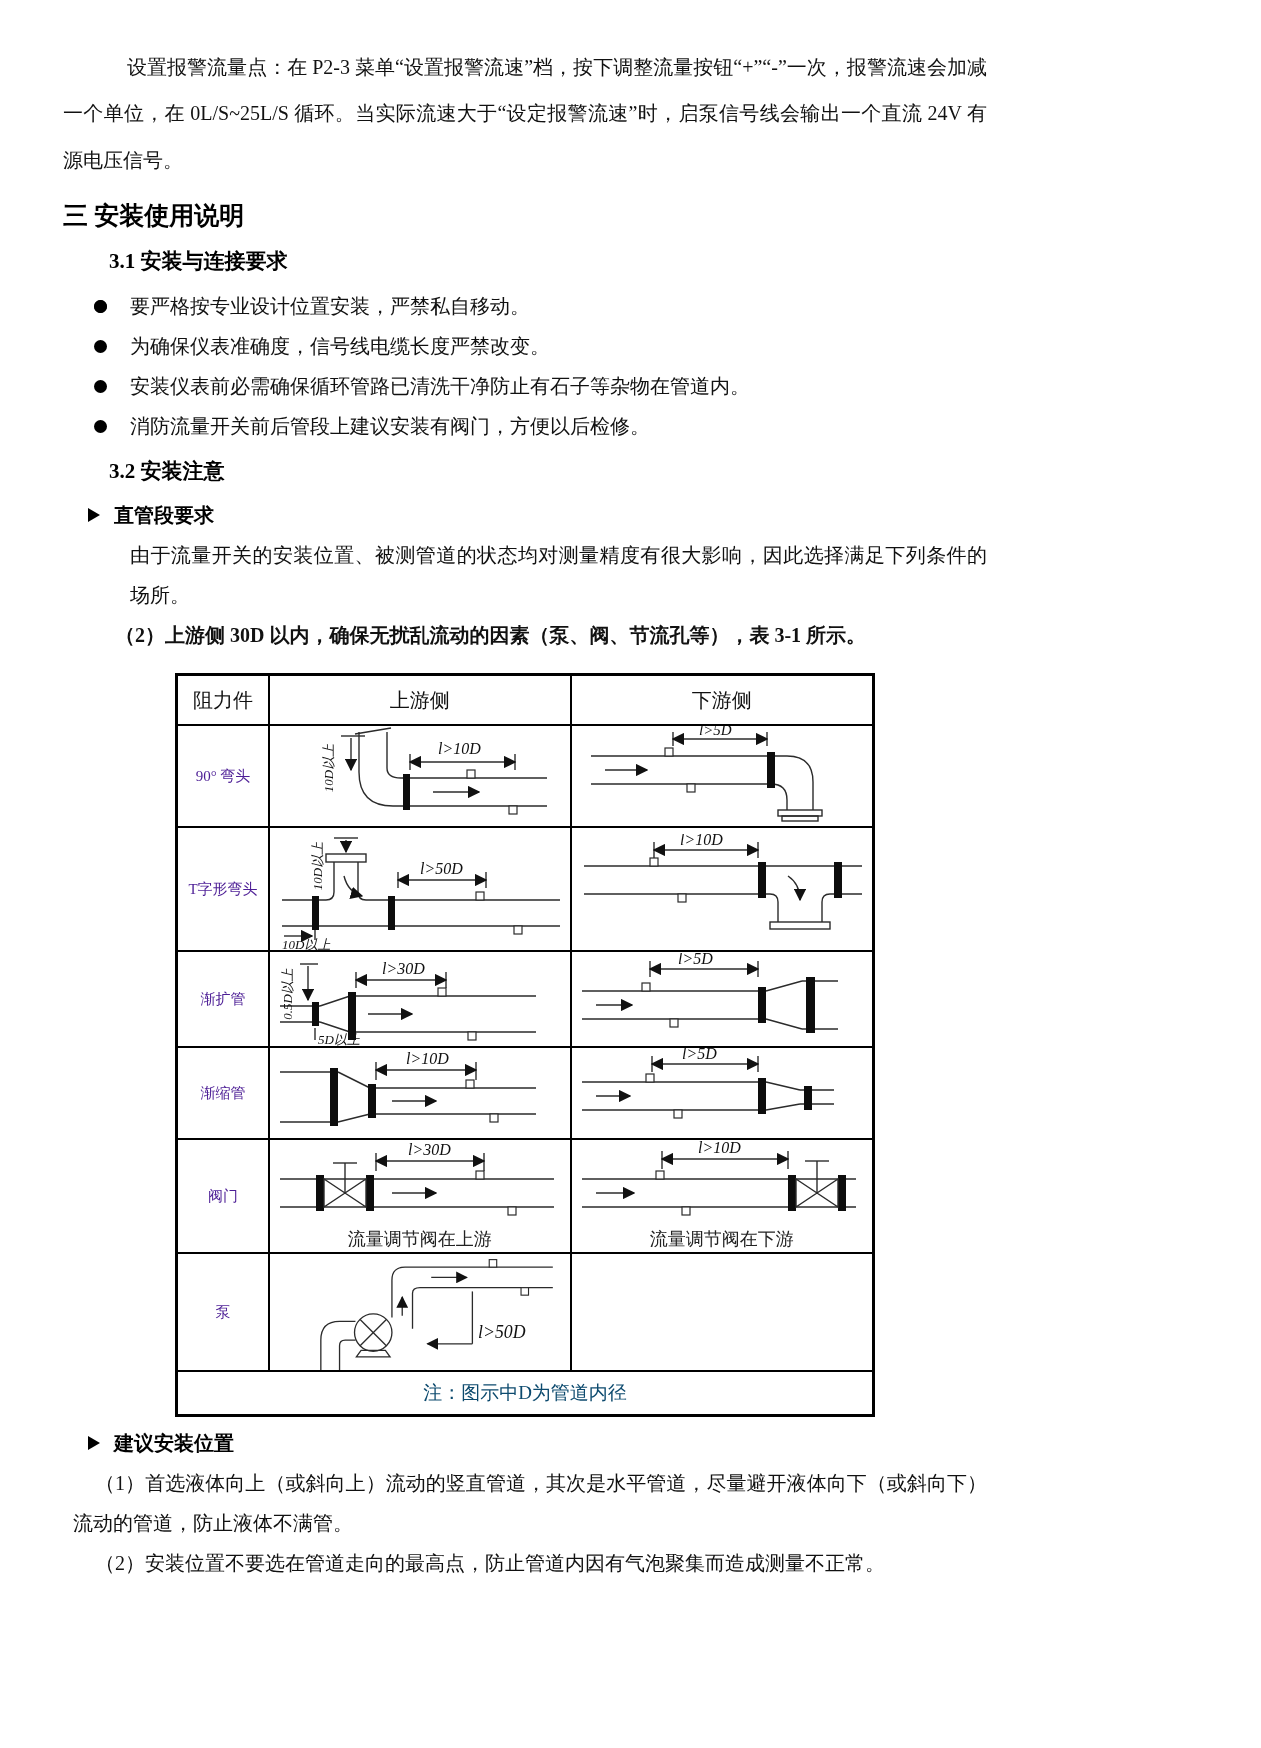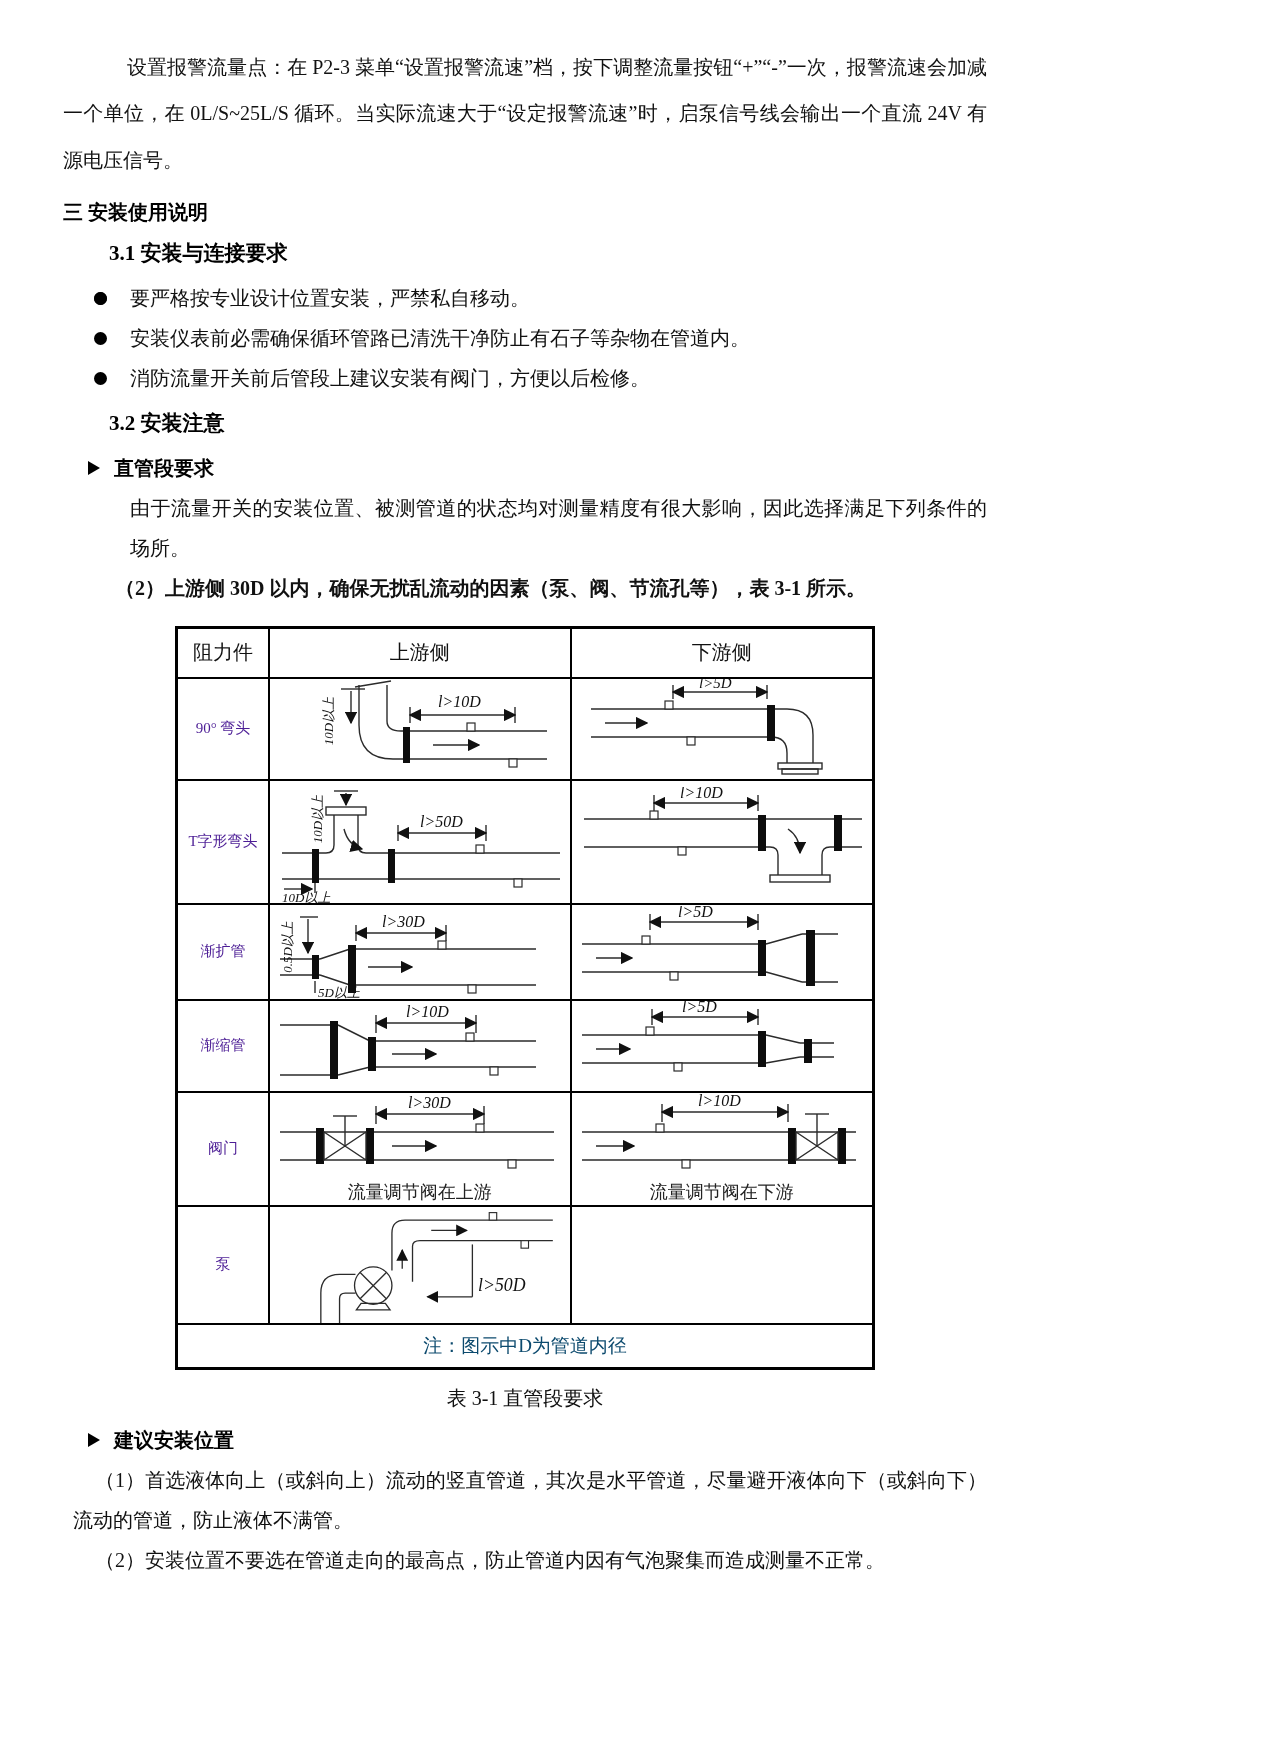--- a/index.html
+++ b/index.html
@@ -2,21 +2,21 @@
 <html><head>
 <meta charset="utf-8">
 <style>
   html,body{margin:0;padding:0;background:#ffffff;}
   .page{
     width:1050px;height:1748px;box-sizing:border-box;
     padding:44px 63px 0 63px;overflow:hidden;background:#fff;color:#111;
     font-family:"Liberation Serif","DejaVu Serif",serif;font-size:20px;
   }
   .intro{margin:0;line-height:2.32;text-indent:64px;text-align:justify;}
-  h1.sec{font-size:20px;font-weight:bold;margin:14px 0 0 0;line-height:1.55;color:#000;}
+  h1.sec{font-size:25px;font-weight:bold;margin:14px 0 0 0;line-height:1.55;color:#000;}
   h2.sub{font-size:21px;font-weight:bold;margin:8px 0 0 46px;line-height:1.7;color:#000;}
   ul.blist{list-style:none;margin:6px 0 0 0;padding:0;}
   ul.blist li{position:relative;padding-left:67px;line-height:2.0;text-align:justify;}
   .dot{position:absolute;left:31px;top:14px;width:13px;height:13px;background:#000;border-radius:50%;}
   .arrowhead{display:inline-block;width:0;height:0;border-left:12px solid #000;
     border-top:7px solid transparent;border-bottom:7px solid transparent;margin-right:14px;}
   h3.point{font-size:20px;font-weight:bold;margin:6px 0 0 25px;line-height:2.0;color:#000;display:flex;align-items:center;}
   p.body-ind{margin:0 0 0 67px;line-height:2.0;text-align:justify;}
   p.bold-item1{margin:0;line-height:2.0;font-weight:bold;text-indent:64px;text-align:justify;}
   p.bold-item2{margin:0 0 0 52px;line-height:2.0;font-weight:bold;}
@@ -57,20 +57,21 @@
 
   <p class="intro">设置报警流量点：在 P2-3 菜单“设置报警流速”档，按下调整流量按钮“+”“-”一次，报警流速会加减一个单位，在 0L/S~25L/S 循环。当实际流速大于“设定报警流速”时，启泵信号线会输出一个直流 24V 有源电压信号。</p>
 
   <h1 class="sec">三 安装使用说明</h1>
 
   <h2 class="sub">3.1 安装与连接要求</h2>
 
   <ul class="blist">
     <li><span class="dot"></span></li>
     <li><span class="dot"></span><span>要严格按专业设计位置安装，严禁私自移动。</span></li>
+    <li><span class="dot"></span><span>为确保仪表准确度，信号线电缆长度严禁改变。</span></li>
     <li><span class="dot"></span><span>安装仪表前必需确保循环管路已清洗干净防止有石子等杂物在管道内。</span></li>
     <li><span class="dot"></span><span>消防流量开关前后管段上建议安装有阀门，方便以后检修。</span></li>
   </ul>
 
   <h2 class="sub">3.2 安装注意</h2>
 
   <h3 class="point">
     <span class="arrowhead"></span>
     <span>直管段要求</span>
   </h3>
@@ -313,21 +314,20 @@
       </td>
       <td class="diag"></td>
     </tr>
 
     <tr>
       <td class="notecell" colspan="3">注：图示中D为管道内径</td>
     </tr>
   </tbody>
     </table>
 
-  <p class="tcaption">表 3-1 直管段要求</p>
 
   <h3 class="point">
     <span class="arrowhead"></span>
     <span>建议安装位置</span>
   </h3>
 
   <p class="item-n1">（1）首选液体向上（或斜向上）流动的竖直管道，其次是水平管道，尽量避开液体向下（或斜向下）流动的管道，防止液体不满管。</p>
   <p class="item-n2">（2）安装位置不要选在管道走向的最高点，防止管道内因有气泡聚集而造成测量不正常。</p>
 
 </div>

